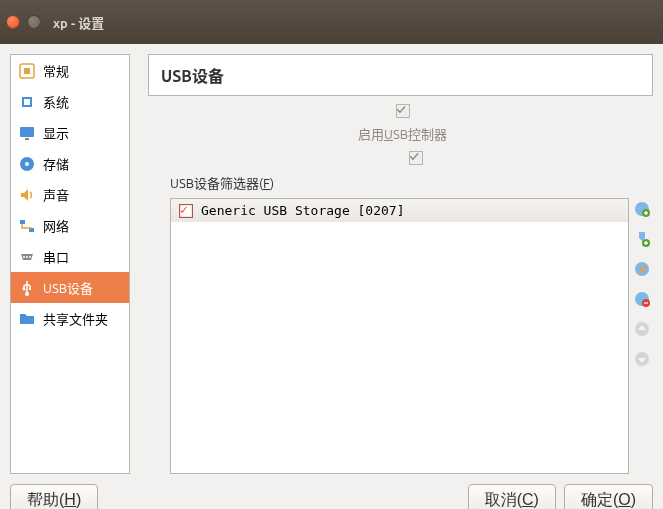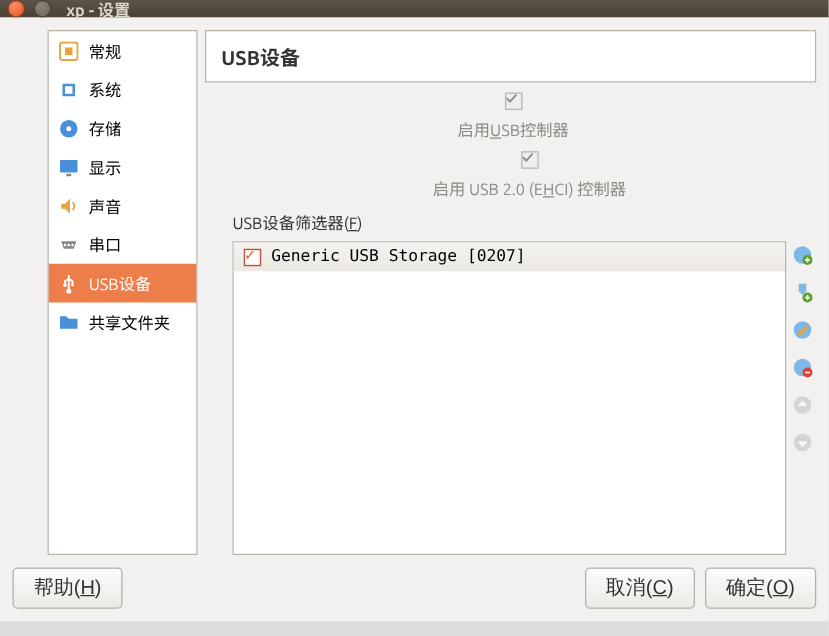--- a/index.html
+++ b/index.html
@@ -1,24 +1,24 @@
 <!DOCTYPE html>
 <html><head>
 <meta charset="utf-8">
 <style>
 * { box-sizing: border-box; margin: 0; padding: 0; }
 body { font-family: "Ubuntu", "Noto Sans CJK SC", sans-serif; font-size: 13px; background: #dcdcdc; width: 663px; height: 509px; overflow: hidden; }
-.titlebar { height: 14px; background: linear-gradient(#5c5248, #4a4036); display: flex; align-items: center; padding: 0 6px; gap: 6px; }
+.titlebar { height: 44px; background: linear-gradient(#5c5248, #4a4036); display: flex; align-items: center; padding: 0 6px; gap: 6px; }
 .tb-btns { display: flex; gap: 7px; }
 .tb-btn { width: 14px; height: 14px; border-radius: 50%; border: 1px solid rgba(0,0,0,.4); }
 .tb-close { background: radial-gradient(circle at 35% 30%, #f98d64, #e55525); }
 .tb-min { background: radial-gradient(circle at 35% 30%, #8b8176, #6d6356); }
 .tb-title { color: #ddd6cc; font-weight: bold; font-size: 13px; margin-left: 6px; }
 .window { background: #f2f1f0; height: 483px; padding: 10px; display: flex; flex-direction: column; }
-.main { flex: 1; display: flex; gap: 6px; margin-left: 28px; }
+.main { flex: 1; display: flex; gap: 18px; }
 .sidebar { width: 120px; background: #fff; border: 1px solid #b8b4ae; }
 .sb-item { display: flex; align-items: center; gap: 8px; padding: 6px 8px; cursor: pointer; }
 .sb-item.active { background: #ed7e49; color: #fff; }
 .sb-icon { width: 16px; height: 16px; flex-shrink: 0; }
 .content { flex: 1; display: flex; flex-direction: column; }
 .header-box { border: 1px solid #b8b4ae; background: #fff; padding: 8px 12px; margin-bottom: 8px; }
 .header-box h2 { font-size: 16px; font-weight: bold; color: #333; }
 .opt-row { display: flex; align-items: center; gap: 6px; margin-bottom: 8px; color: #8e8982; padding-left: 4px; flex-direction: column; }
 .opt-row.indent { padding-left: 30px; }
 .chk { width: 14px; height: 14px; border: 1px solid #b8b4ae; background: #eee; position: relative; display: inline-block; flex-shrink: 0; }
@@ -59,38 +59,46 @@
       </div>
       <div class="sb-item">
         <svg class="sb-icon" viewBox="0 0 16 16">
             <rect x="3" y="3" width="10" height="10" fill="#4a90d9"></rect>
             <rect x="5" y="5" width="6" height="6" fill="#fff"></rect>
           </svg>
         <span>系统</span>
       </div>
       <div class="sb-item">
         <svg class="sb-icon" viewBox="0 0 16 16">
+            <rect x="1" y="2" width="14" height="10" rx="1" fill="#4a90d9"></rect>
+            <rect x="6" y="13" width="4" height="2" fill="#888"></rect>
+          </svg>
+        <span>显示</span>
+      </div>
+      <div class="sb-item">
+        <svg class="sb-icon" viewBox="0 0 16 16">
             <circle cx="8" cy="8" r="7" fill="#4a90d9"></circle>
             <circle cx="8" cy="8" r="2" fill="#fff"></circle>
           </svg>
         <span>存储</span>
       </div>
       <div class="sb-item">
         <svg class="sb-icon" viewBox="0 0 16 16">
-            <rect x="1" y="2" width="14" height="10" rx="1" fill="#4a90d9"></rect>
-            <rect x="6" y="13" width="4" height="2" fill="#888"></rect>
-          </svg>
-        <span>显示</span>
-      </div>
-      <div class="sb-item">
-        <svg class="sb-icon" viewBox="0 0 16 16">
             <path d="M2 6h3l4-4v12l-4-4H2z" fill="#e8a33d"></path>
             <path d="M11 5c2 1 2 5 0 6" fill="none" stroke="#e8a33d" stroke-width="1.5"></path>
           </svg>
         <span>声音</span>
+      </div>
+      <div class="sb-item">
+        <svg class="sb-icon" viewBox="0 0 16 16">
+            <rect x="1" y="2" width="5" height="4" fill="#4a90d9"></rect>
+            <rect x="10" y="10" width="5" height="4" fill="#4a90d9"></rect>
+            <path d="M3 6v4h10V10" fill="none" stroke="#e8a33d" stroke-width="1.5"></path>
+          </svg>
+        <span>网络</span>
       </div>
       <div class="sb-item">
         <svg class="sb-icon" viewBox="0 0 16 16">
             <path d="M2 5h12l-2 6H4z" fill="#888"></path>
             <circle cx="5" cy="8" r="1" fill="#fff"></circle>
             <circle cx="8" cy="8" r="1" fill="#fff"></circle>
             <circle cx="11" cy="8" r="1" fill="#fff"></circle>
           </svg>
         <span>串口</span>
       </div>
@@ -115,21 +123,20 @@
       <div class="header-box">
         <h2>USB设备</h2>
       </div>
 
       <div class="opt-row">
         <span class="chk checked"></span>
         <span><span>启用</span><span class="u">U</span><span>SB控制器</span></span>
       </div>
       <div class="opt-row indent">
         <span class="chk checked"></span>
-        <span><span>启用 USB 2.0 (E</span><span class="u">H</span><span>CI) 控制器</span></span>
       </div>
 
       <div class="filter-label"><span>USB设备筛选器(</span><span class="u">F</span><span>)</span></div>
 
       <div class="filter-area">
         <div class="filter-list">
           <div class="filter-item">
             <span class="fchk"></span>
             <span>Generic USB Storage [0207]</span>
           </div>

